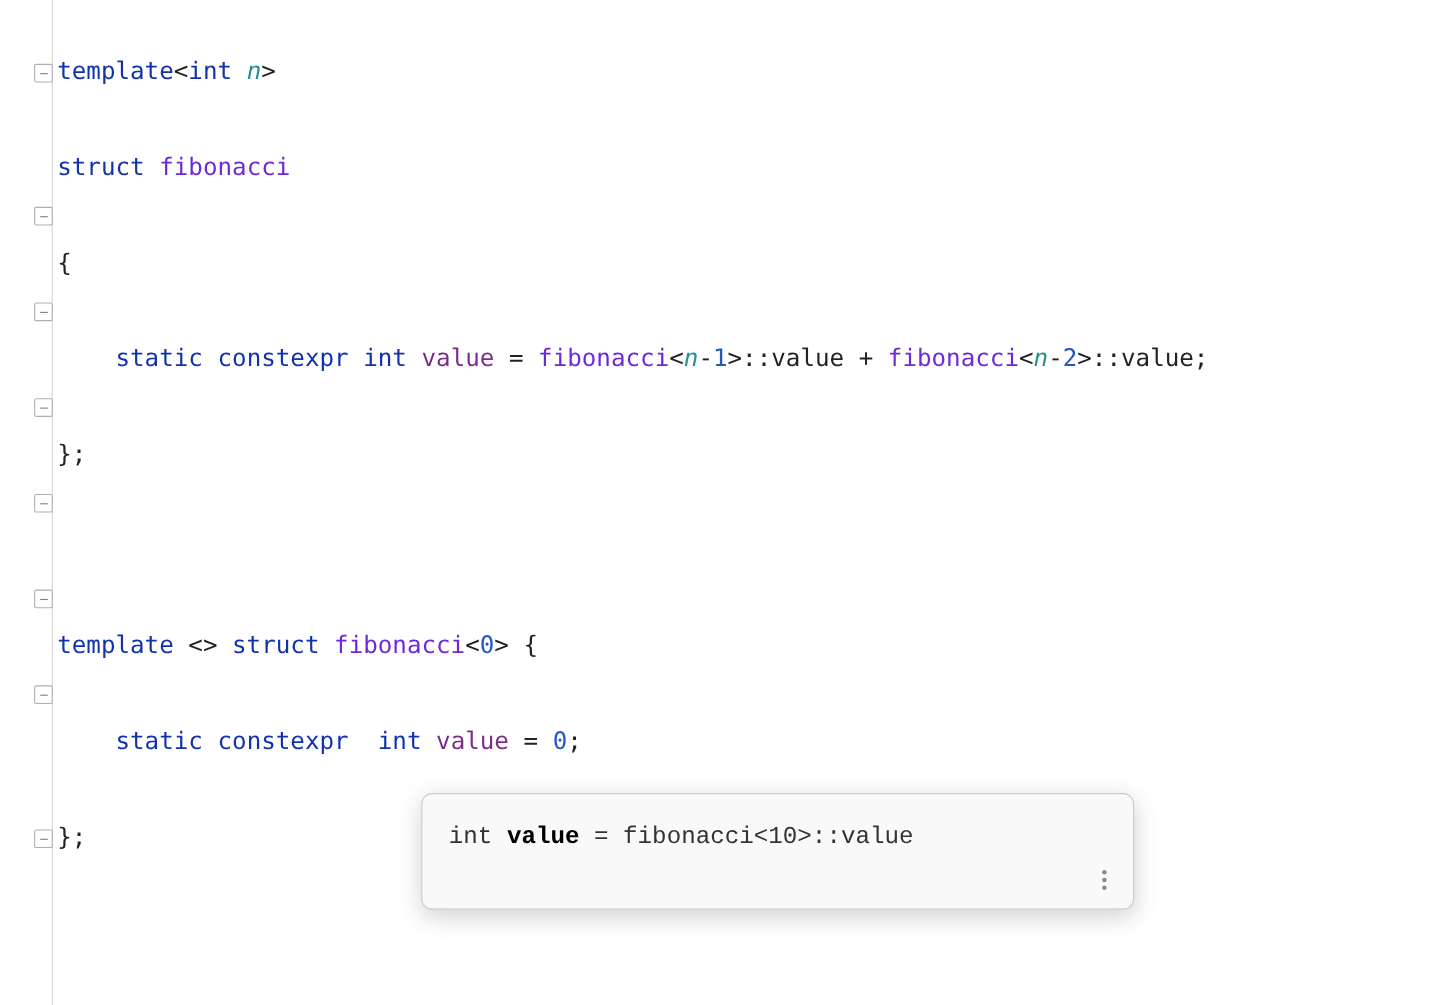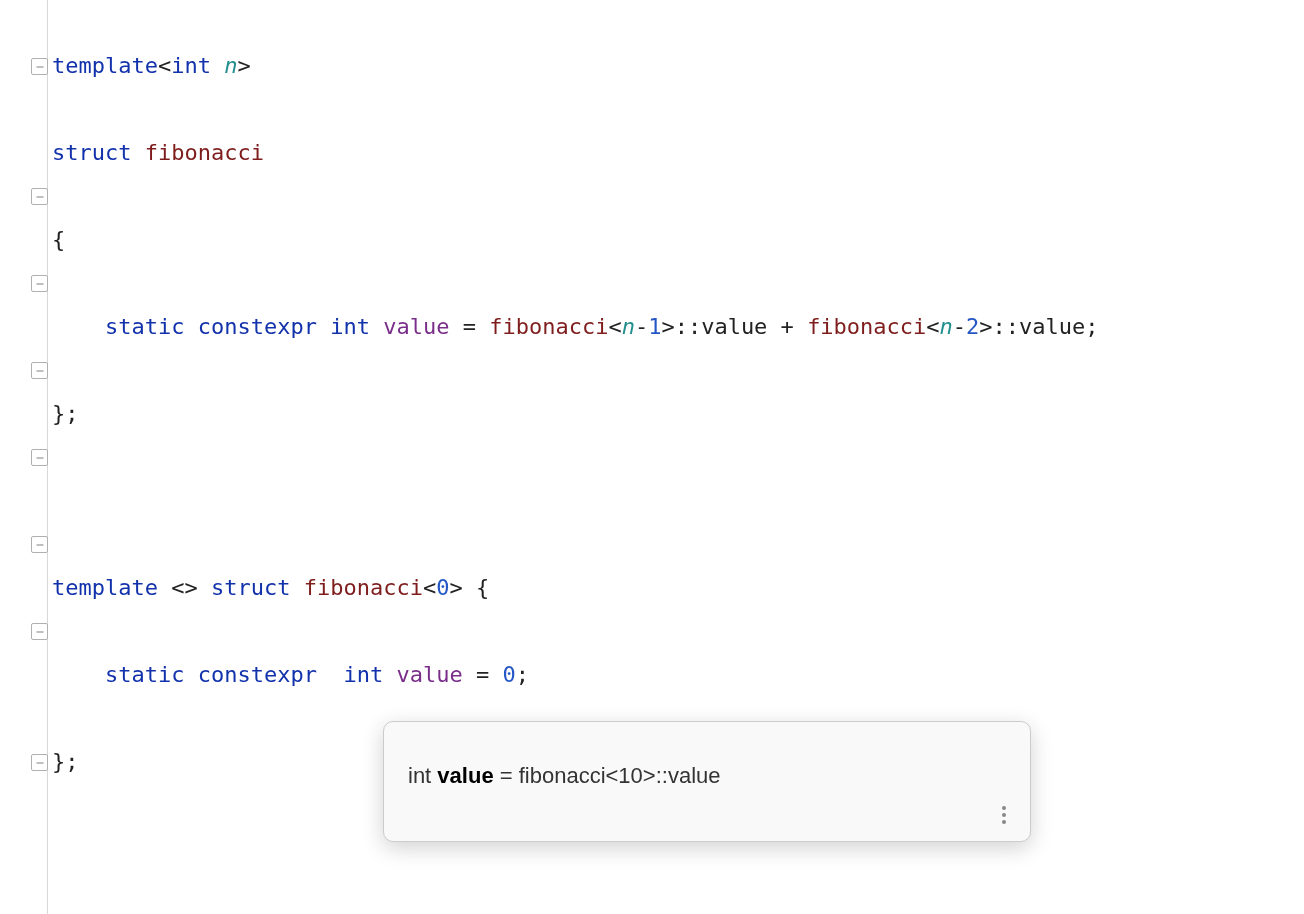--- a/index.html
+++ b/index.html
@@ -47,21 +47,21 @@
     left: 50%;
     transform: translate(-50%, -50%);
   }
   .code {
     padding-left: 4px;
     white-space: pre;
     flex: 1;
   }
   .kw { color: #1232ac; }
   .type { color: #1232ac; }
-  .ident { color: #7f1d1d; }
+  .ident { color: #6d28d9; }
   .param { color: #248f8f; font-style: italic; }
   .member { color: #7a2e8a; }
   .num { color: #2457c5; }
   .var { color: #222222; }
   .punct { color: #222222; }
 
   .tooltip {
     position: absolute;
     left: 383px;
     top: 721px;
@@ -70,24 +70,23 @@
     border: 1px solid #cccccc;
     border-radius: 10px;
     box-shadow: 0 6px 22px rgba(0,0,0,0.18);
     padding: 22px 24px 22px 24px;
     font-family: -apple-system, BlinkMacSystemFont, 'Segoe UI', sans-serif;
     font-size: 22px;
     line-height: 34px;
     color: #222;
   }
   .tt-code {
-    font-family: Liberation Sans, sans-serif;
+    font-family: Liberation Mono, monospace;
     color: #333;
     margin-bottom: 26px;
-    margin-top: 15px;
   }
   .tt-code b { font-weight: 700; color: #000; }
   .tt-row b { font-weight: 700; color: #000; }
   .tt-more {
     position: absolute;
     right: 14px;
     bottom: 14px;
     width: 24px;
     height: 24px;
     display: flex;

